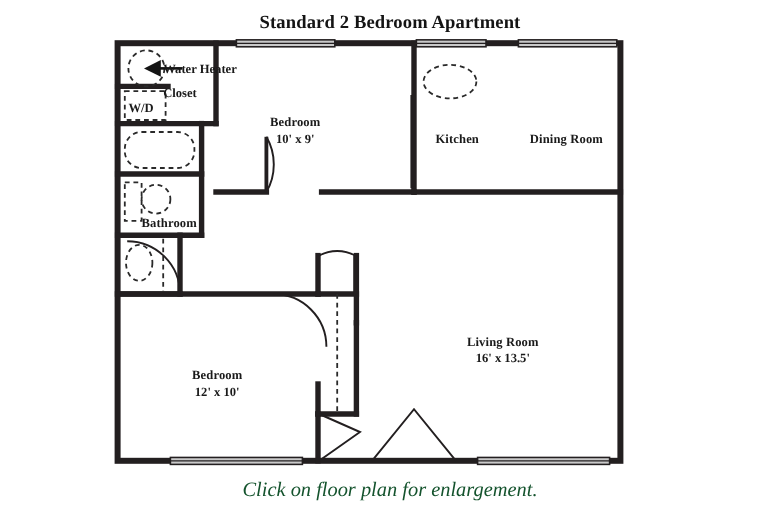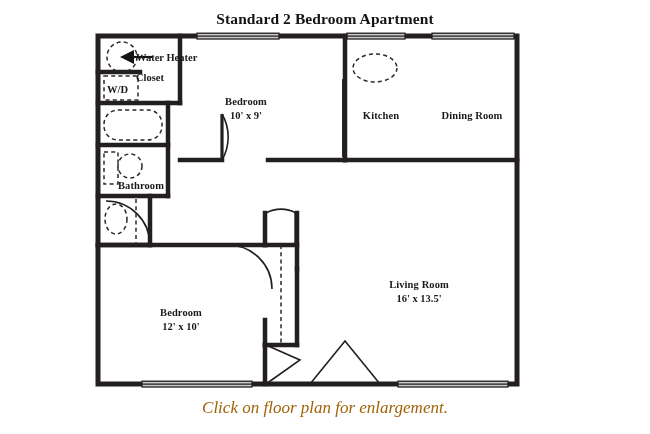--- a/index.html
+++ b/index.html
@@ -33,21 +33,21 @@
     color: #141414;
   }
   #plan-caption {
     position: absolute;
     top: 398px;
     left: 0;
     width: 650px;
     text-align: center;
     font-style: italic;
     font-size: 17px;
-    color: #a16207;
+    color: #14532d;
   }
   #floorplan-svg {
     position: absolute;
     top: 0;
     left: 0;
   }
   .rm-label {
     font-family: "Liberation Serif", serif;
     font-size: 10.5px;
     font-weight: 700;

